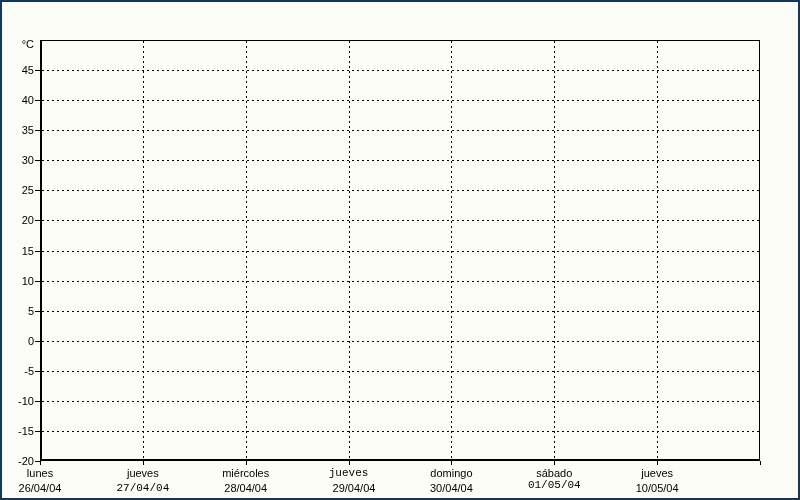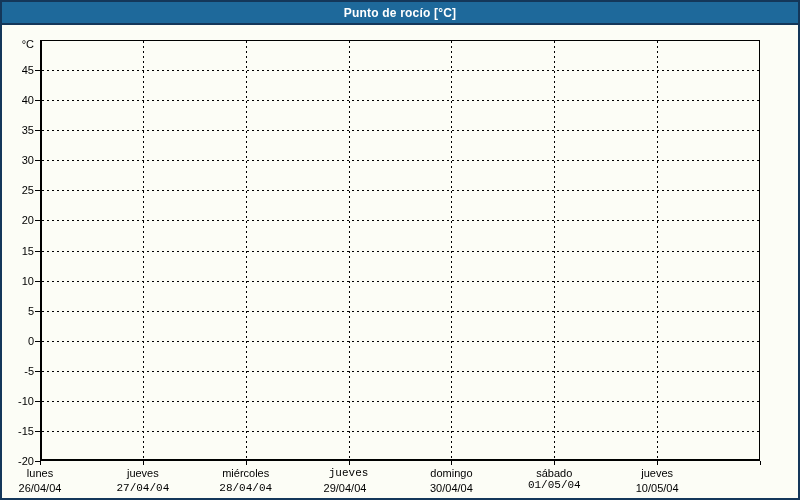--- a/index.html
+++ b/index.html
@@ -83,23 +83,20 @@
     text-align:center;
     font-size:11px;
     color:#000;
     line-height:13px;
   }
 </style>
 </head>
 <body>
 
 <div class="page">
-  <div class="titlebar">
-    <span class="title">Punto de rocío [°C]</span>
-  </div>
   <div class="chart-area">
       <div class="plot-box" style="left: 38px; top: 15px; width: 720px; height: 421px;"></div>
       <div class="hgrid" style="left: 40px; top: 45px; width: 717px;"></div>
       <div class="ytick" style="left: 33px; top: 45px;"></div>
       <div class="ylabel" style="left: -4px; top: 39px;">45</div>
       <div class="hgrid" style="left: 40px; top: 75px; width: 717px;"></div>
       <div class="ytick" style="left: 33px; top: 75px;"></div>
       <div class="ylabel" style="left: -4px; top: 69px;">40</div>
       <div class="hgrid" style="left: 40px; top: 105px; width: 717px;"></div>
       <div class="ytick" style="left: 33px; top: 105px;"></div>
@@ -149,23 +146,23 @@
       <div class="vgrid" style="left: 552px; top: 16px; height: 419px;"></div>
       <div class="xtick" style="left: 552px; top: 436px;"></div>
       <div class="vgrid" style="left: 655px; top: 16px; height: 419px;"></div>
       <div class="xtick" style="left: 655px; top: 436px;"></div>
       <div class="xtick" style="left: 758px; top: 436px;"></div>
       <div class="xlabel" style="left: -10px; top: 442px;">lunes</div>
       <div class="xlabel" style="left: -10px; top: 457px;">26/04/04</div>
       <div class="xlabel" style="left: 92.8571px; top: 442px;">jueves</div>
       <div class="xlabel" style="left: 92.8571px; top: 457px; font-family: Liberation Mono, monospace;">27/04/04</div>
       <div class="xlabel" style="left: 195.714px; top: 442px;">miércoles</div>
-      <div class="xlabel" style="left: 195.714px; top: 457px; font-family: Liberation Mono, monospace;">28/04/04</div>
+      <div class="xlabel" style="left: 195.714px; top: 457px;">28/04/04</div>
       <div class="xlabel" style="left: 298.571px; top: 442px; font-family: Liberation Mono, monospace;">jueves</div>
-      <div class="xlabel" style="left: 295px; top: 457px;">29/04/04</div>
+      <div class="xlabel" style="left: 304px; top: 457px;">29/04/04</div>
       <div class="xlabel" style="left: 401.429px; top: 442px;">domingo</div>
       <div class="xlabel" style="left: 401.429px; top: 457px;">30/04/04</div>
       <div class="xlabel" style="left: 504.286px; top: 442px;">sábado</div>
       <div class="xlabel" style="left: 504.286px; top: 454px; font-family: Liberation Mono, monospace;">01/05/04</div>
       <div class="xlabel" style="left: 607.143px; top: 442px;">jueves</div>
       <div class="xlabel" style="left: 607.143px; top: 457px;">10/05/04</div>
     </div>
 </div>
 
 </body></html>

